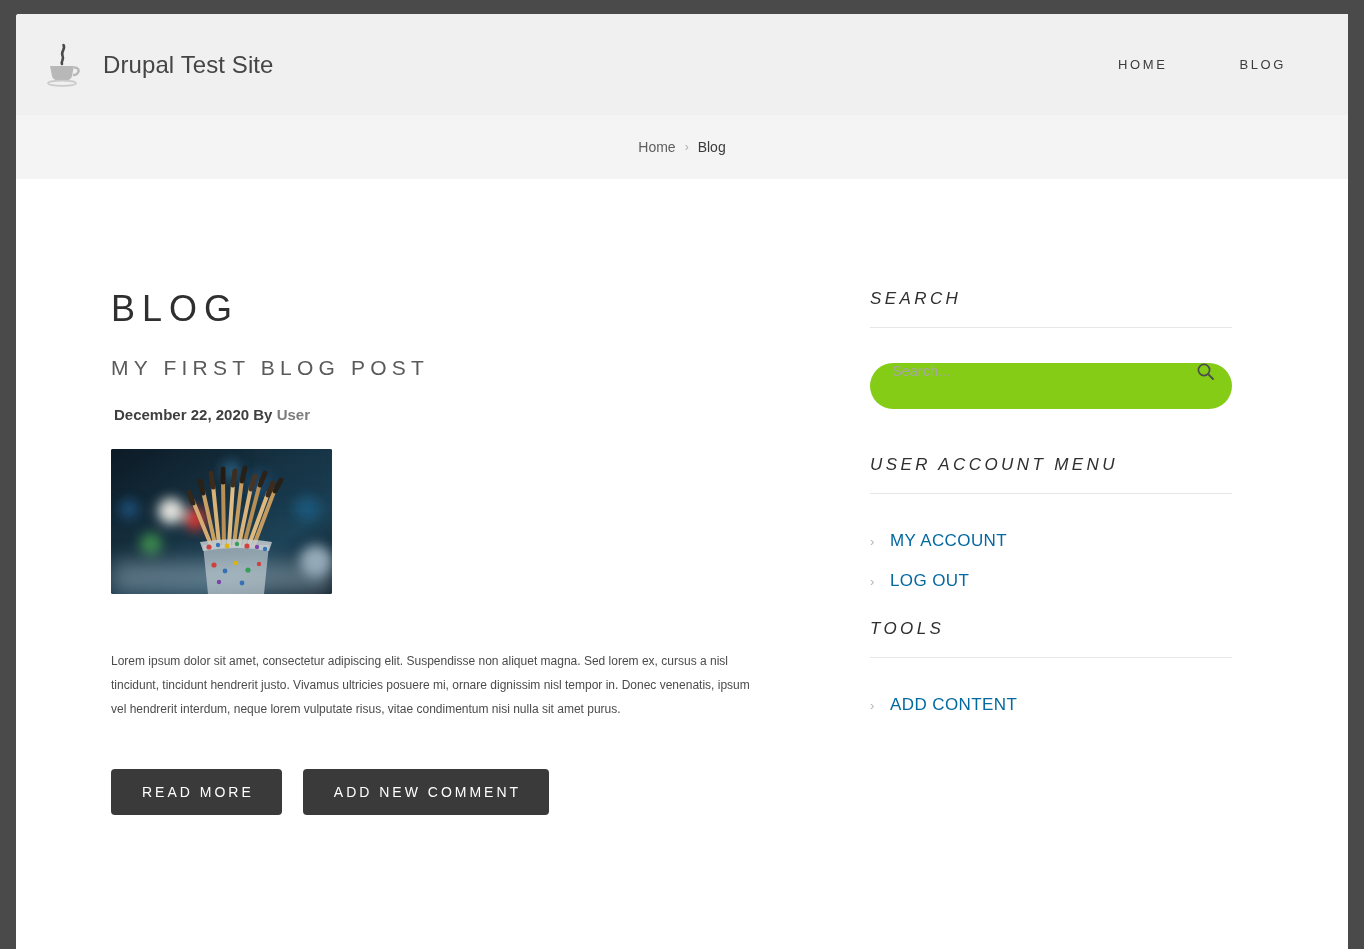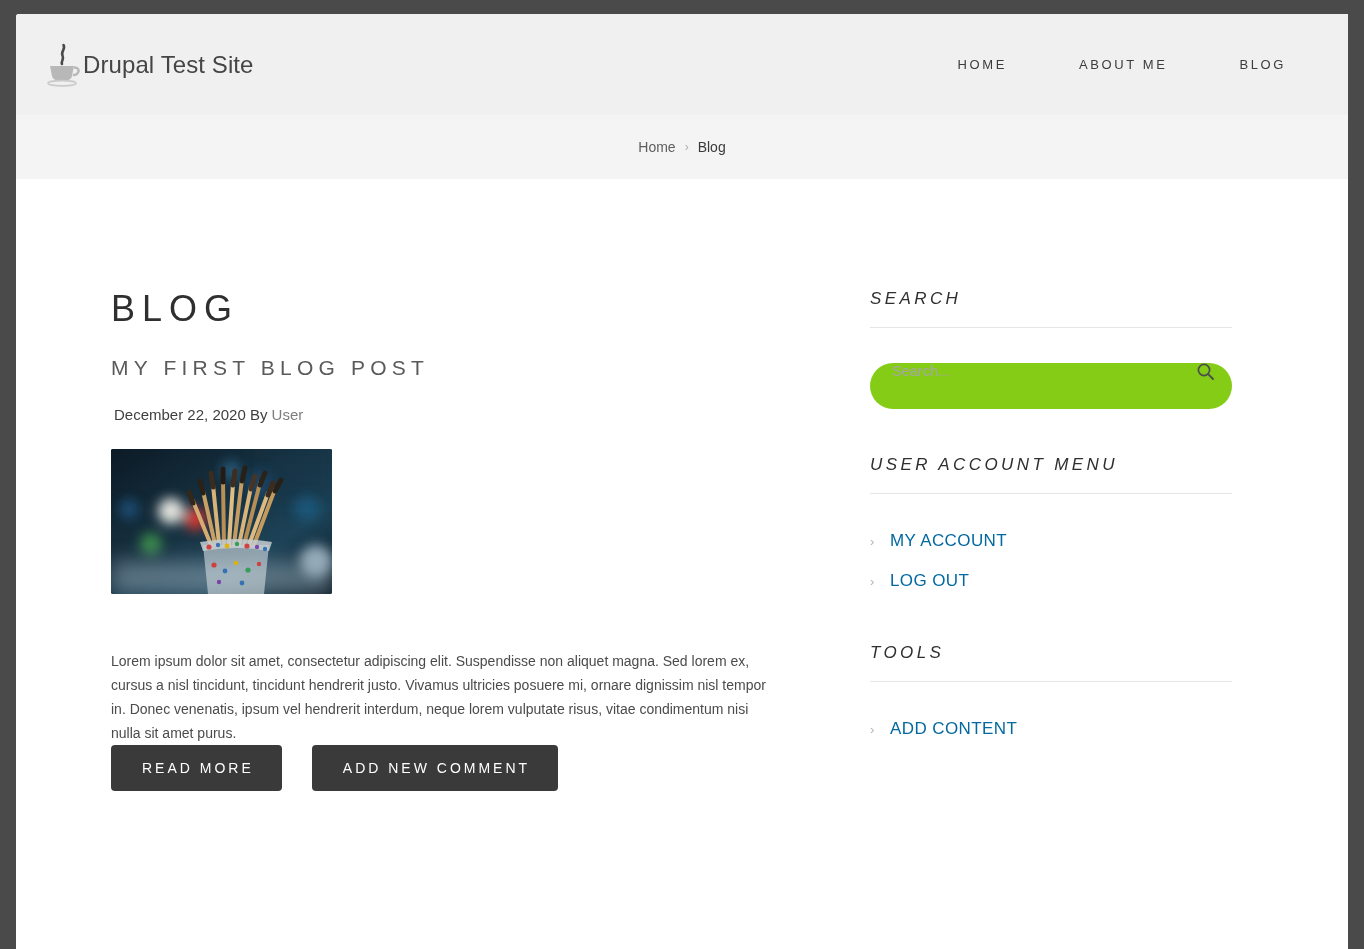--- a/index.html
+++ b/index.html
@@ -32,21 +32,21 @@
     height: 101px;
     background: #f0f0f0;
     display: flex;
     align-items: center;
     padding: 0 44px 0 27px;
   }
 
   .brand {
     display: flex;
     align-items: center;
-    gap: 0;
+    gap: 20px;
     flex: 0 0 auto;
     text-align: center;
   }
 
   .logo-icon {
     width: 40px;
     height: 44px;
     display: block;
     flex: 0 0 auto;
   }
@@ -141,20 +141,21 @@
     text-transform: uppercase;
     line-height: 1.2;
     margin-bottom: 26px;
   }
 
   .post-meta {
     font-size: 15px;
     color: #3f3f3f;
     margin-bottom: 26px;
     padding-left: 3px;
+    font-weight: bold;
   }
 
   .post-meta .author-link {
     color: #7d7d7d;
     text-decoration: none;
     cursor: pointer;
   }
 
   .post-image {
     width: 221px;
@@ -163,29 +164,30 @@
     display: block;
     margin-bottom: 55px;
     position: relative;
     overflow: hidden;
     background: #0d1c2c;
   }
 
   .post-image svg { display: block; width: 100%; height: 100%; }
 
   .post-body {
-    font-size: 14px;
+    font-size: 12px;
     line-height: 24px;
     color: #4b4b4b;
     max-width: 655px;
+    margin-bottom: 48px;
   }
 
   .btn-row {
     display: flex;
-    gap: 30px;
+    gap: 21px;
   }
 
   .btn {
     background: #3a3a3a;
     color: #ffffff;
     border: none;
     border-radius: 4px;
     font-family: "Liberation Sans", sans-serif;
     font-size: 14px;
     letter-spacing: 3px;
@@ -273,21 +275,21 @@
   .menu-link {
     font-size: 17px;
     letter-spacing: 0.4px;
     color: #0369a1;
     text-decoration: none;
     text-transform: uppercase;
     cursor: pointer;
   }
 
   .block-search  { margin-bottom: 46px; }
-  .block-account { margin-bottom: 52px; }
+  .block-account { margin-bottom: 28px; }
 </style>
 </head>
 <body>
 
 <div class="page-frame">
 
   <header class="site-header">
 
     <a class="brand">
       <span class="logo-icon-wrap">
@@ -296,21 +298,20 @@
           <path d="M7 23 L31 23 L29 33 C28.6 35.6 26.3 37.3 23.6 37.3 L14.4 37.3 C11.7 37.3 9.4 35.6 9 33 Z" fill="#b8b8b8"></path>
           <path d="M31 24.5 C35.2 24.5 36.6 27, 35 29.6 C33.8 31.6 31.6 32.2 30 32" fill="none" stroke="#b8b8b8" stroke-width="2.4"></path>
           <ellipse cx="19" cy="40.3" rx="14" ry="2.6" fill="none" stroke="#cbcbcb" stroke-width="1.7"></ellipse>
         </svg>
       </span>
       <span class="site-title">Drupal Test Site</span>
     </a>
 
     <nav class="main-nav">
       <a class="nav-link">HOME</a>
-      <a class="nav-link">ABOUT ME</a>
       <a class="nav-link">BLOG</a>
     </nav>
   </header>
 
   <div class="breadcrumb-bar">
     <div class="breadcrumb">
       <a class="crumb-link">Home</a>
       <span class="crumb-sep">›</span>
       <span class="crumb-current">Blog</span>
     </div>

